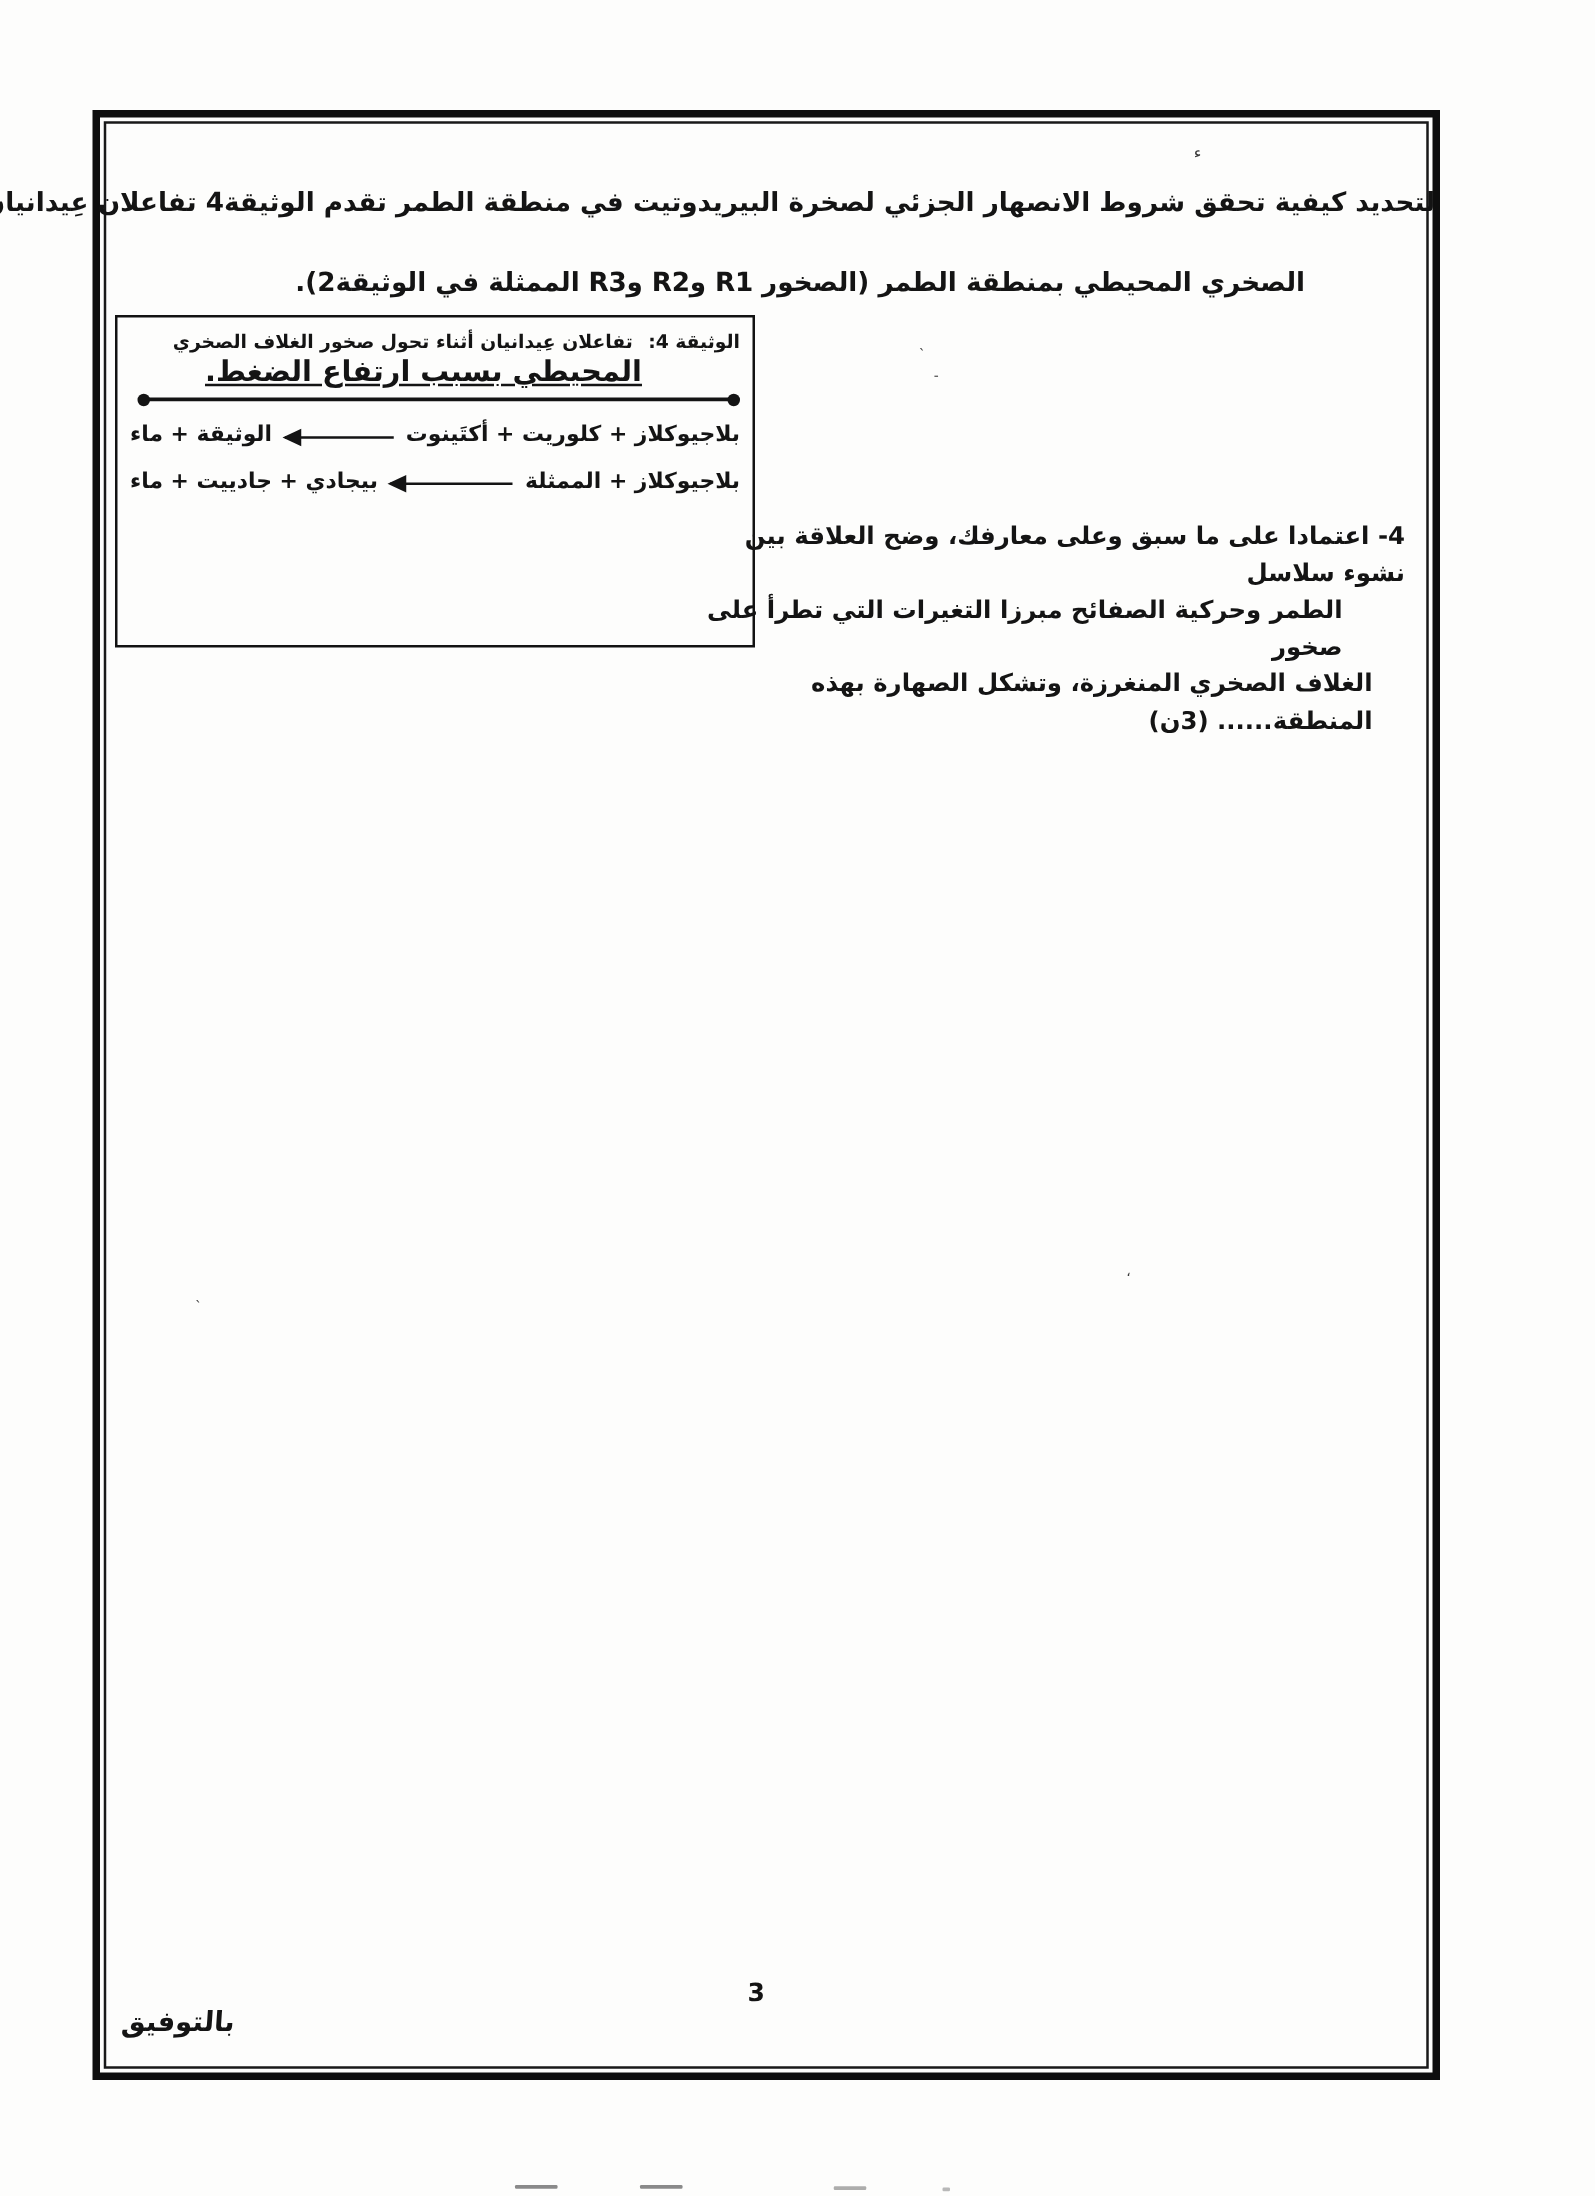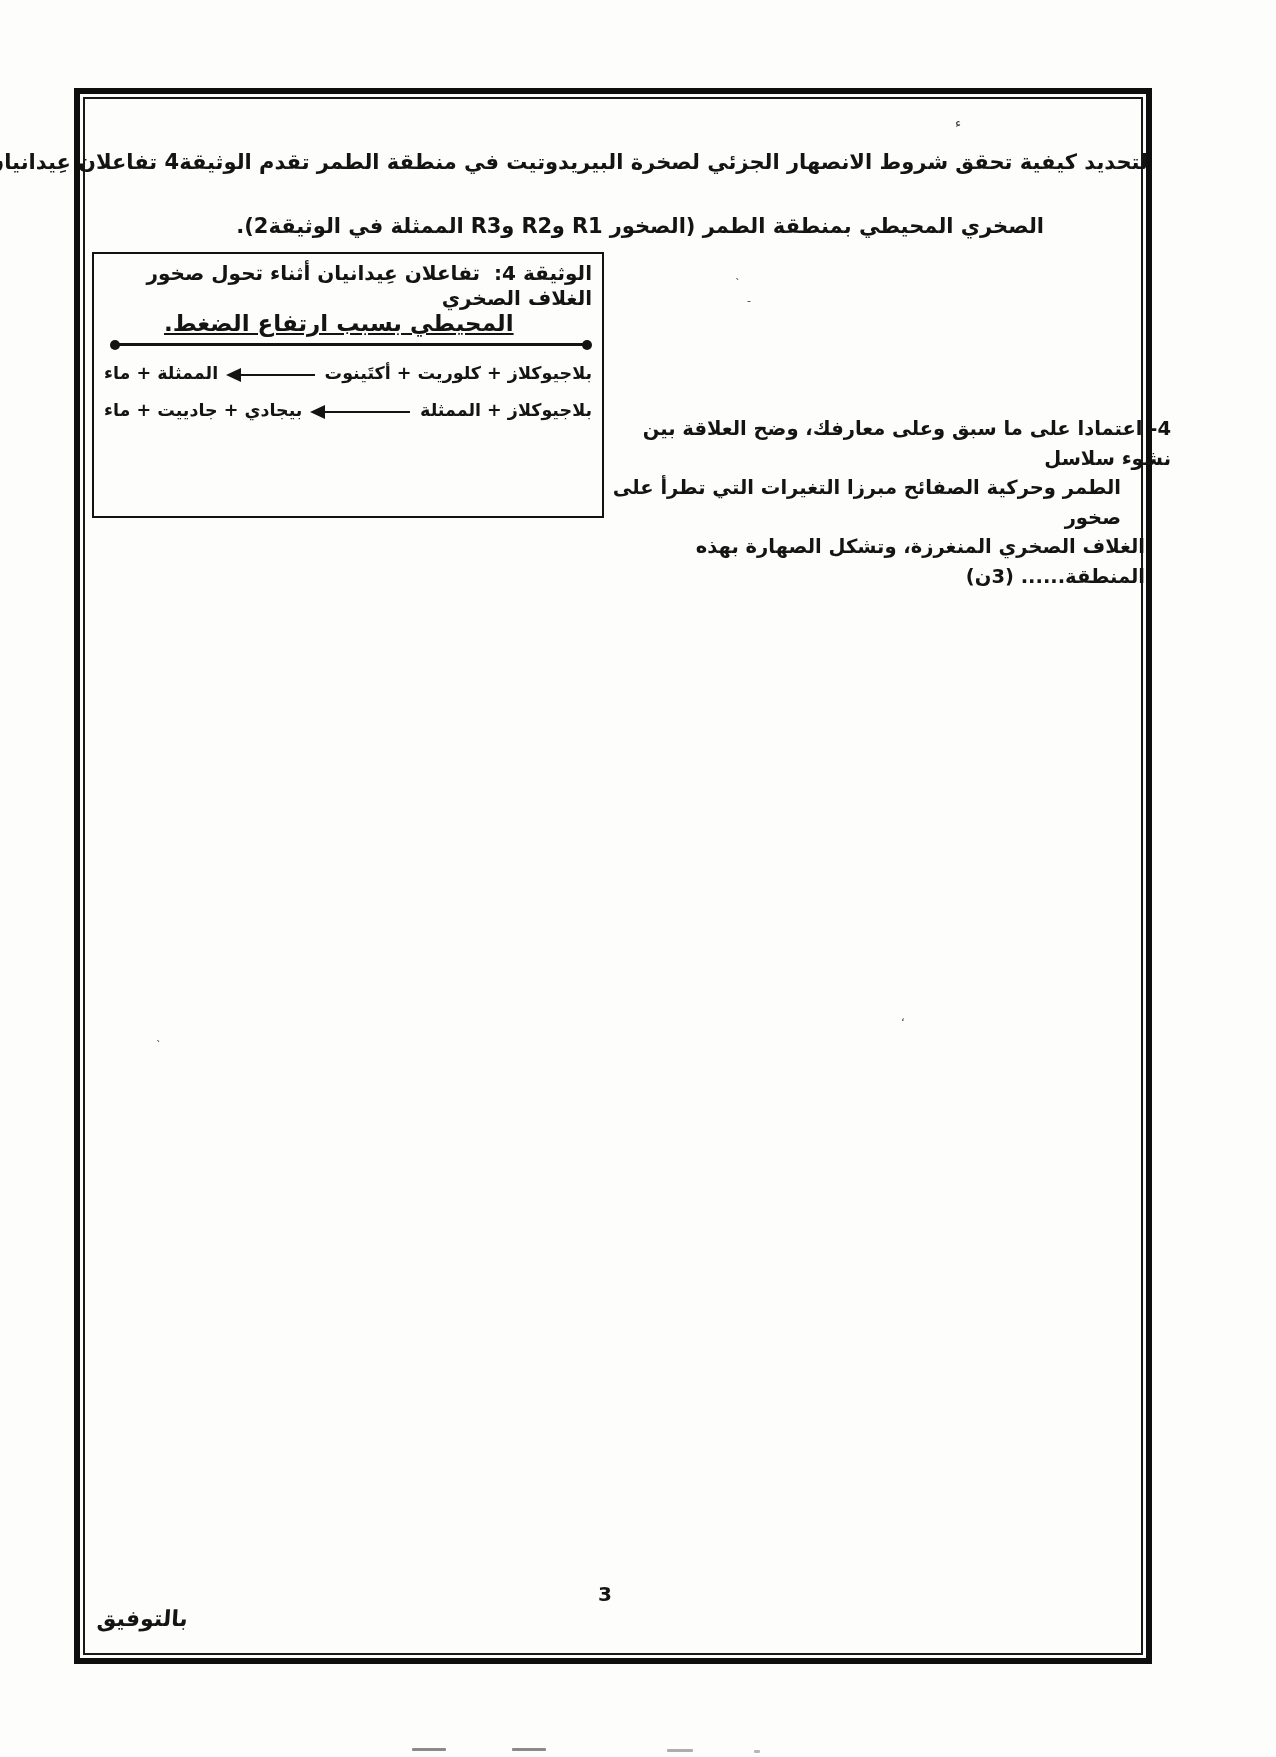--- a/index.html
+++ b/index.html
@@ -33,21 +33,21 @@
   .intro .l1{white-space:nowrap;}
   .intro .l2{padding-left:0;padding-right:104px;margin-top:32px;}
   
   .doc4{
     left:92px;top:252px;width:512px;height:266px;
     border:2px solid #121212;box-sizing:border-box;
     direction:rtl;
     padding:7px 10px 0 10px;
     font-weight:bold;
   }
-  .doc4 .hdr{font-size:20px;line-height:25px;text-align:right;}
+  .doc4 .hdr{font-size:15px;line-height:25px;text-align:right;}
   .doc4 .hdr .t-rest{margin-right:7px;}
   .doc4 .hdr2{font-size:23px;line-height:24px;text-align:left;padding-left:60px;text-decoration:underline;}
   .dot-line{
     position:relative;height:3px;background:#141414;
     margin:8px 2px 0 8px;
   }
   .dot-line::before,.dot-line::after{
     content:"";position:absolute;top:-3.5px;width:10px;height:10px;
     border-radius:50%;background:#141414;
   }
@@ -62,21 +62,21 @@
     flex:1;min-width:55px;height:2.5px;background:#141414;
     position:relative;margin:0 10px;align-self:center;top:2px;
   }
   .rxn-arrow::before{
     content:"";position:absolute;left:-2px;top:-6px;
     border-top:7px solid transparent;border-bottom:7px solid transparent;
     border-right:15px solid #141414;
   }
   
   .q4{
-    left:606px;top:414px;width:565px;
+    left:559px;top:414px;width:565px;
     direction:rtl;text-align:right;
     font-size:19.5px;font-weight:bold;line-height:29.5px;
     letter-spacing:-0.2px;
   }
   .q4 .ql2{padding-right:50px;}
   .q4 .ql3{padding-right:26px;}
   
   .page-num{left:598px;top:1582px;font-size:20px;font-weight:600;}
   .footer-word{
     left:97px;top:1606px;font-size:22px;font-weight:bold;
@@ -106,21 +106,21 @@
     <span class="t-title">الوثيقة 4:</span>
     <span class="t-rest">تفاعلان عِيدانيان أثناء تحول صخور الغلاف الصخري</span>
   </div>
   <div class="hdr2">المحيطي بسبب ارتفاع الضغط.</div>
 
   <div class="dot-line"></div>
 
   <div class="rxn-row">
     <span>بلاجيوكلاز + كلوريت + أكتَينوت</span>
     <span class="rxn-arrow"></span>
-    <span>الممثلة + ماء</span>
+    <span>الوثيقة + ماء</span>
   </div>
 
   <div class="rxn-row">
     <span>بلاجيوكلاز + الممثلة</span>
     <span class="rxn-arrow"></span>
     <span>بيجادي + جادييت + ماء</span>
   </div>
 </div>
 
 <div class="abs q4">

